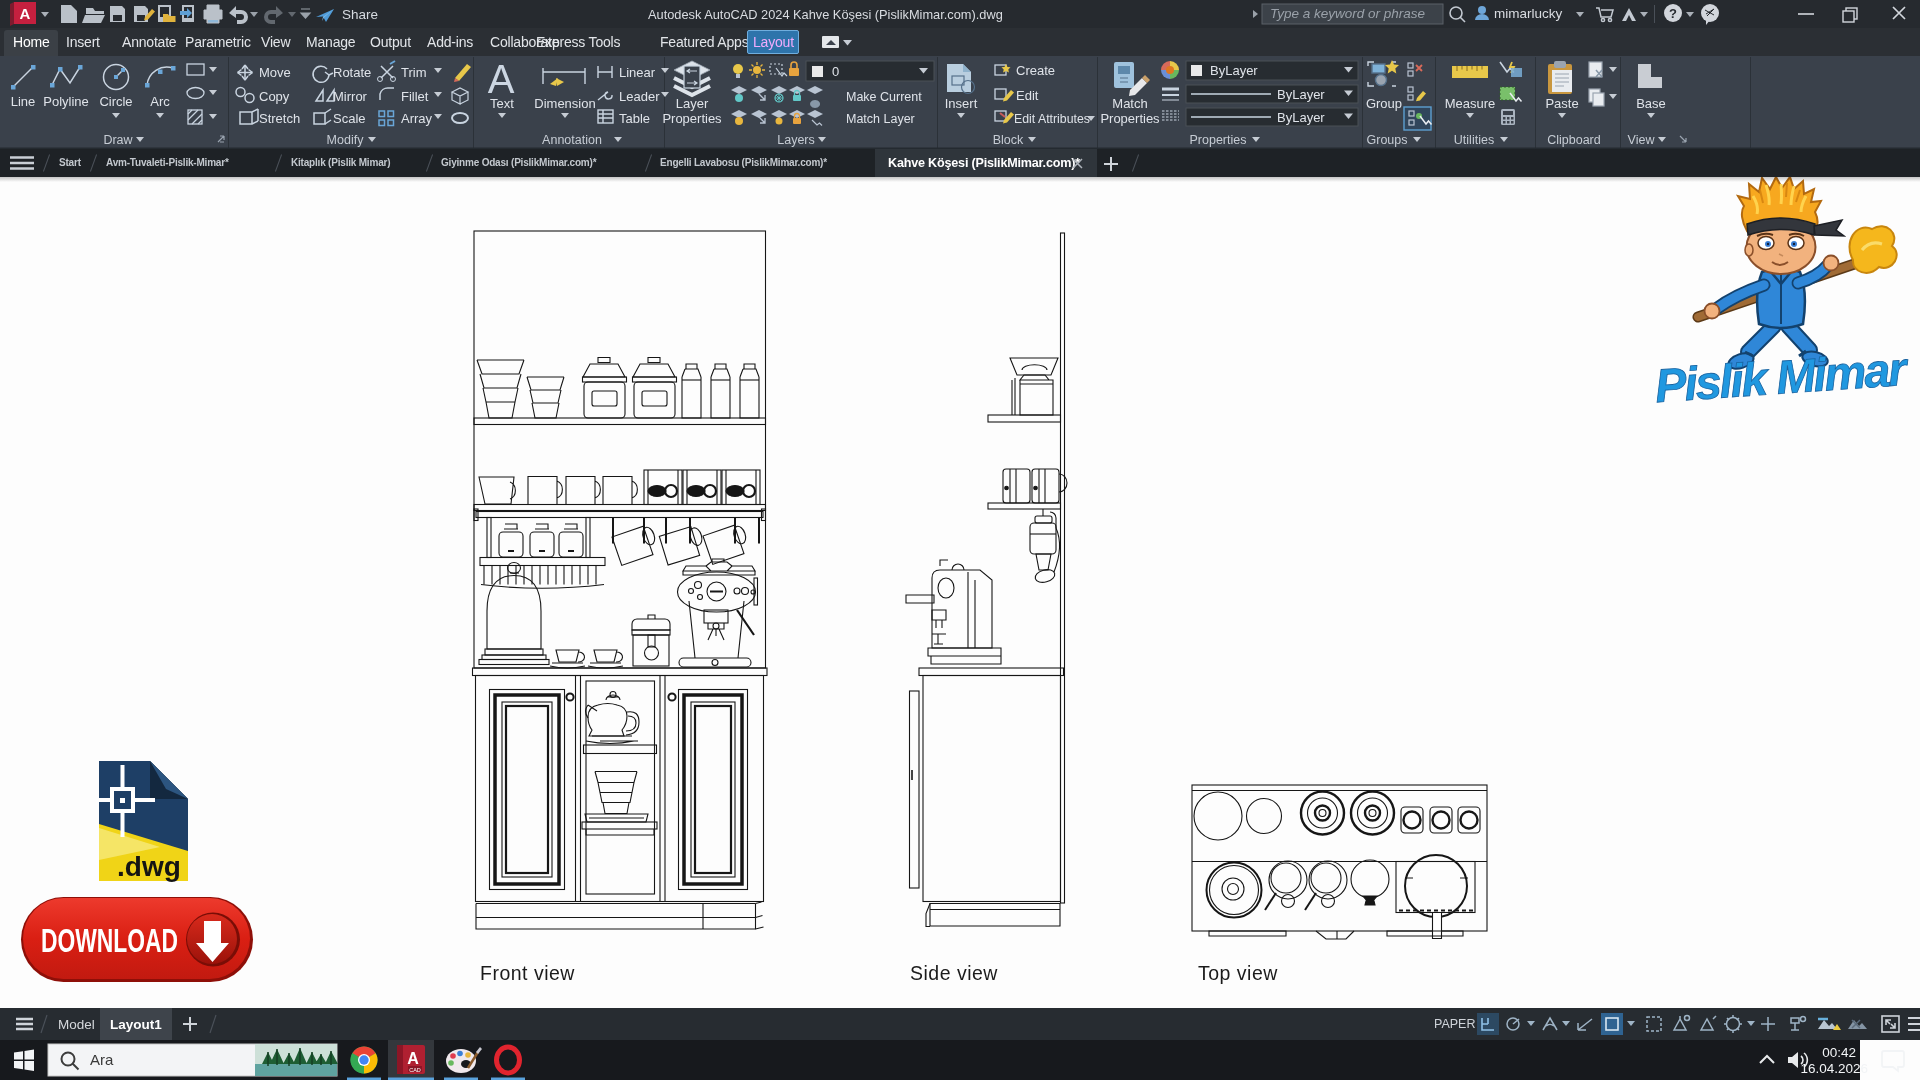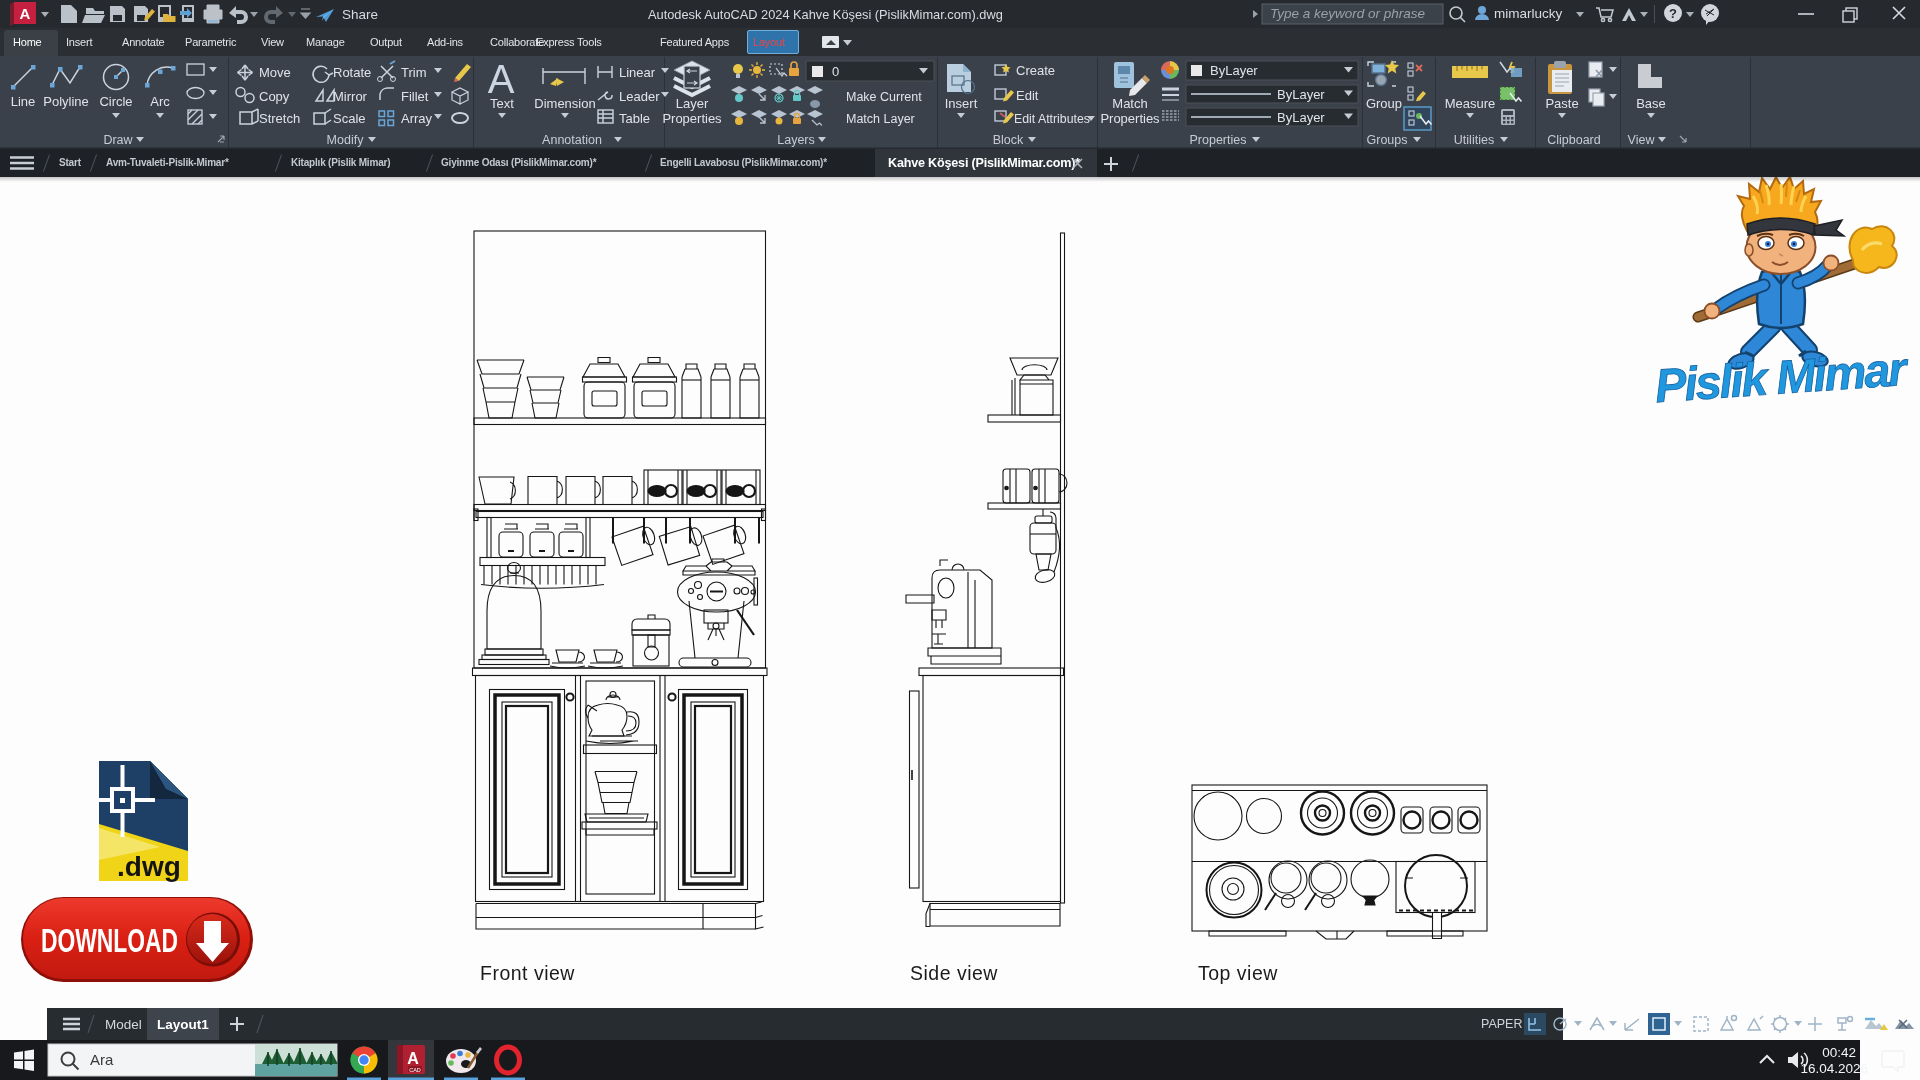--- a/index.html
+++ b/index.html
@@ -3,26 +3,26 @@
 <meta charset="utf-8">
 <style>
   * { margin:0; padding:0; box-sizing:border-box; }
   html,body { width:1920px; height:1080px; overflow:hidden; background:#fdfdfd;
     font-family:"Liberation Sans", sans-serif; }
   .abs { position:absolute; }
   #root { position:relative; width:1920px; height:1080px; }
   
   #titlebar { position:absolute; left:0; top:0; width:1920px; height:28px; background:#262a2f; z-index:20; color:#ccd1d7; }
   #menubar { position:absolute; left:0; top:28px; width:1920px; height:28px; background:#2b2f34; z-index:20; }
-  .mtab { position:absolute; top:0; height:28px; line-height:28px; color:#e2e5e9; font-size:11px; letter-spacing:-0.2px; }
+  .mtab { position:absolute; top:0; height:28px; line-height:28px; color:#e2e5e9; font-size:14px; letter-spacing:-0.2px; }
   #ribbon { position:absolute; left:0; top:56px; width:1920px; height:93px; background:#3a414b; z-index:20; }
   #doctabs { position:absolute; left:0; top:149px; width:1920px; height:28px; background:#1e2226; z-index:20; }
   .dtab { position:absolute; top:0; height:28px; line-height:28px; color:#c3c8ce; font-size:10px; letter-spacing:-0.2px;font-weight:bold; }
   .slash { position:absolute; top:5px; height:18px; width:1px; background:#4a5058; transform:rotate(20deg); }
-  #modelbar { position:absolute; left:0; top:1008px; width:1516px; height:32px; background:#272c31; z-index:20;margin-left:47px; }
+  #modelbar { position:absolute; left:0; top:1008px; width:1920px; height:32px; background:#272c31; z-index:20; }
   #taskbar { position:absolute; left:0; top:1040px; width:1860px; height:40px; background:#17191d; z-index:20; }
   svg { display:block; }
   #bigsvg { position:absolute; left:0; top:0; z-index:5; }
   .shadowline { position:absolute; left:0; top:177px; width:1920px; height:5px; z-index:6;
      background:linear-gradient(rgba(0,0,0,0.22), rgba(0,0,0,0)); }
 </style>
 </head>
 <body>
 <div id="root">
 
@@ -113,21 +113,21 @@
     <div class="mtab" style="left:122px;">Annotate</div>
     <div class="mtab" style="left:185px;">Parametric</div>
     <div class="mtab" style="left:261px;">View</div>
     <div class="mtab" style="left:306px;">Manage</div>
     <div class="mtab" style="left:370px;">Output</div>
     <div class="mtab" style="left:427px;">Add-ins</div>
     <div class="mtab" style="left:490px;">Collaborate</div>
     <div class="mtab" style="left:536px;">Express Tools</div>
     <div class="mtab" style="left:660px;">Featured Apps</div>
     <div class="abs" style="left:747px;top:2px;width:52px;height:24px;background:#2e74ab;border:1px solid #70aede;border-radius:2px;"></div>
-    <div class="mtab" style="left:753px;color:#ef4444;">Layout</div>
+    <div class="mtab" style="left:753px;color:#f0abfc;">Layout</div>
     <div class="abs" style="left:822px;top:8px;width:17px;height:12px;background:#e4e7ea;border-radius:1px;"></div>
     <svg class="abs" style="left:825px;top:11px;" width="12" height="7">
         <path d="M1,6 l5,-5 5,5 z" fill="#3a414b"></path>
       </svg>
     <svg class="abs" style="left:843px;top:11px;" width="10" height="7">
         <path d="M0,1 l9,0 -4.5,5.5 z" fill="#c6ccd4"></path>
       </svg>
   </div>
 
   <div id="ribbon">

